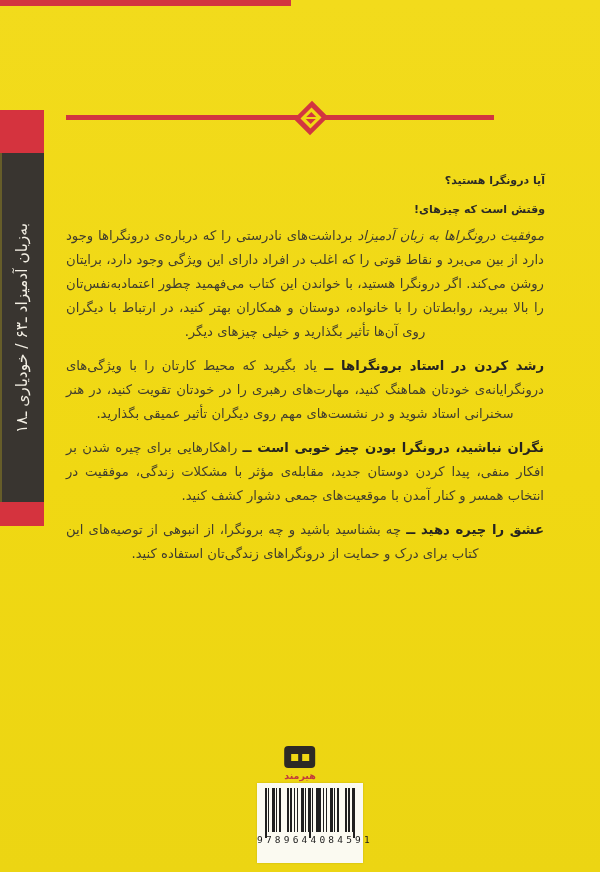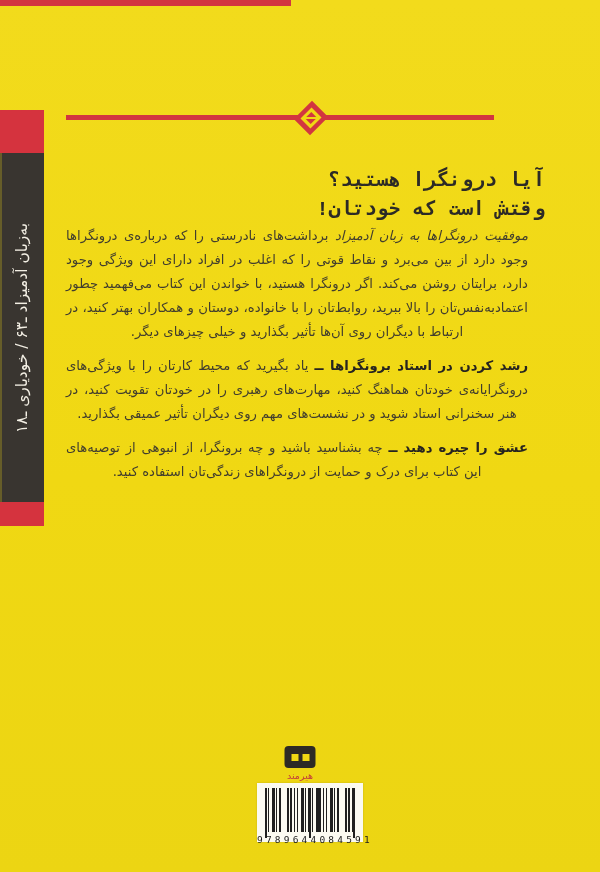--- a/index.html
+++ b/index.html
@@ -33,46 +33,46 @@
   .orn-line{position:absolute;left:0;right:0;top:15px;height:5px;background:#d23640;}
   .dia{position:absolute;left:228px;top:1px;width:34px;height:34px;}
   .dia .sq{position:absolute;left:50%;top:50%;}
   .dia .d1{width:23px;height:23px;background:#d23640;transform:translate(-50%,-50%) rotate(45deg) scaleY(1.12);}
   .dia .d2{width:14px;height:14px;background:#f0d813;transform:translate(-50%,-50%) rotate(45deg) scaleY(1.12);}
   .dia .d3{width:8px;height:8px;background:#d23640;transform:translate(-50%,-50%) rotate(45deg) scaleY(1.12);}
   .dia .slit{position:absolute;left:50%;top:50%;width:14px;height:2px;background:#f0d813;transform:translate(-50%,-50%);}
 
   
   .headers{position:absolute;right:55px;top:166px;direction:rtl;text-align:right;color:#2c2a26;}
-  .headers div{font-weight:bold;font-size:20px;line-height:29px;font-family:Liberation Mono, monospace;}
+  .headers div{font-weight:bold;font-size:11px;line-height:29px;}
 
   
   .blurb{
     position:absolute;right:55px;left:66px;top:224px;
     direction:rtl;color:#413d2e;font-size:13.2px;line-height:24px;
     text-align:justify;
   }
-  .blurb p{margin:0 17px 10px 0;}
+  .blurb p{margin:0 1px 10px 0;}
   .blurb p.lc{text-align-last:center;}
   .blurb p.lr{text-align-last:right;}
   .blurb .lead-b{font-weight:bold;color:#262420;}
   .blurb .lead-i{font-style:italic;}
 
   
   .logo{position:absolute;left:50%;top:746px;transform:translateX(-50%);text-align:center;}
   .logo-mark{
     width:31px;height:22px;margin:0 auto;background:#2d2a25;border-radius:4px;
     display:flex;justify-content:center;align-items:center;gap:4px;
   }
   .logo-mark .dot{width:7px;height:7px;background:#f0d813;}
-  .logo-name{margin-top:2px;font-size:9.5px;color:#c23a3c;direction:rtl;font-weight:normal;}
+  .logo-name{margin-top:2px;font-size:9.5px;color:#c23a3c;direction:rtl;font-weight:bold;}
 
   
   .barcode{
-    position:absolute;left:257px;top:783px;width:106px;height:59px;
+    position:absolute;left:257px;top:783px;width:106px;height:80px;
     background:#fbfaf1;box-shadow:0 0 2px rgba(0,0,0,.15);
   }
   .bars{
     position:absolute;left:8px;right:8px;top:5px;height:44px;
     background-image:repeating-linear-gradient(90deg,
       #1f1f1f 0,#1f1f1f 1.5px,transparent 1.5px,transparent 3px,
       #1f1f1f 3px,#1f1f1f 4px,transparent 4px,transparent 7.5px,
       #1f1f1f 7.5px,#1f1f1f 10px,transparent 10px,transparent 11px,
       #1f1f1f 11px,#1f1f1f 12px,transparent 12px,transparent 14.5px);
   }
@@ -104,31 +104,35 @@
     <div class="dia">
       <div class="sq d1"></div>
       <div class="sq d2"></div>
       <div class="sq d3"></div>
       <div class="slit"></div>
     </div>
   </div>
 
   <div class="headers">
     <div>آیا درونگرا هستید؟</div>
-    <div>وقتش است که خودتان!</div>
+    <div>وقتش است که چیزهای!</div>
   </div>
 
   <div class="blurb">
     <p class="lc">
       <span class="lead-i">موفقیت درونگراها به زبان آدمیزاد</span>
       <span>برداشت‌های نادرستی را که درباره‌ی درونگراها وجود دارد از بین می‌برد و نقاط قوتی را که اغلب در افراد دارای این ویژگی وجود دارد، برایتان روشن می‌کند. اگر درونگرا هستید، با خواندن این کتاب می‌فهمید چطور اعتمادبه‌نفس‌تان را بالا ببرید، روابط‌تان را با خانواده، دوستان و همکاران بهتر کنید، در ارتباط با دیگران روی آن‌ها تأثیر بگذارید و خیلی چیزهای دیگر.</span>
     </p>
     <p class="lc">
       <span class="lead-b">رشد کردن در استاد برونگراها ــ</span>
       <span>یاد بگیرید که محیط کارتان را با ویژگی‌های درونگرایانه‌ی خودتان هماهنگ کنید، مهارت‌های رهبری را در خودتان تقویت کنید، در هنر سخنرانی استاد شوید و در نشست‌های مهم روی دیگران تأثیر عمیقی بگذارید.</span>
+    </p>
+    <p class="lr">
+      <span class="lead-b">نگران نباشید، درونگرا بودن چیز خوبی است ــ</span>
+      <span>راهکارهایی برای چیره شدن بر افکار منفی، پیدا کردن دوستان جدید، مقابله‌ی مؤثر با مشکلات زندگی، موفقیت در انتخاب همسر و کنار آمدن با موقعیت‌های جمعی دشوار کشف کنید.</span>
     </p>
     <p class="lc">
       <span class="lead-b">عشق را چیره دهید ــ</span>
       <span>چه بشناسید باشید و چه برونگرا، از انبوهی از توصیه‌های این کتاب برای درک و حمایت از درونگراهای زندگی‌تان استفاده کنید.</span>
     </p>
   </div>
 
   <div class="logo">
     <div class="logo-mark">
       <div class="dot"></div>

